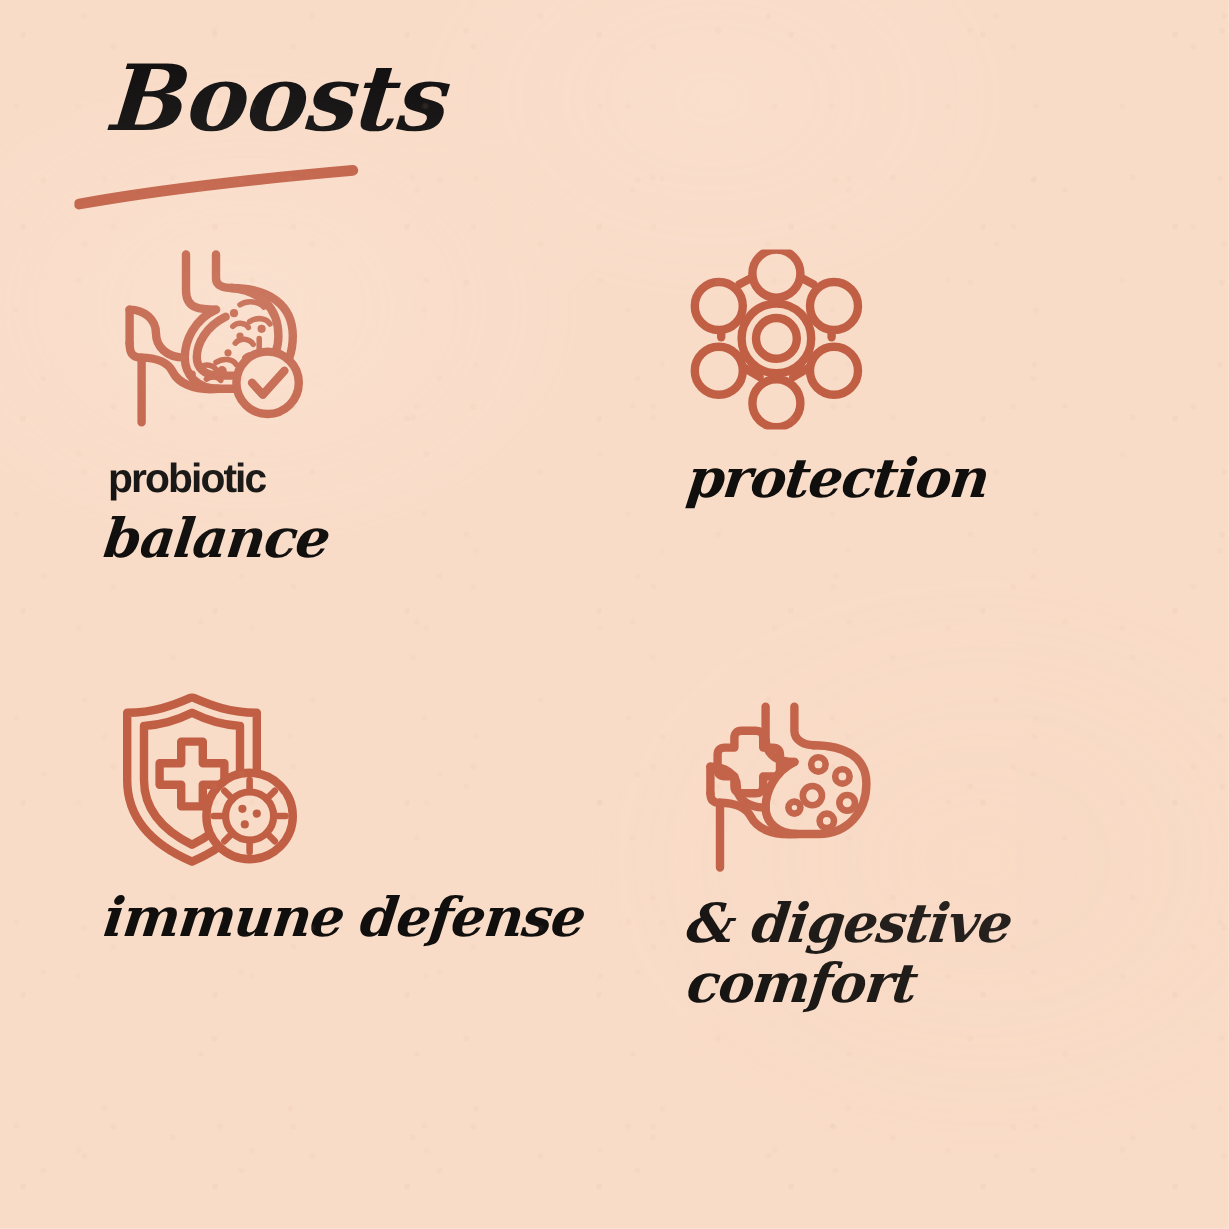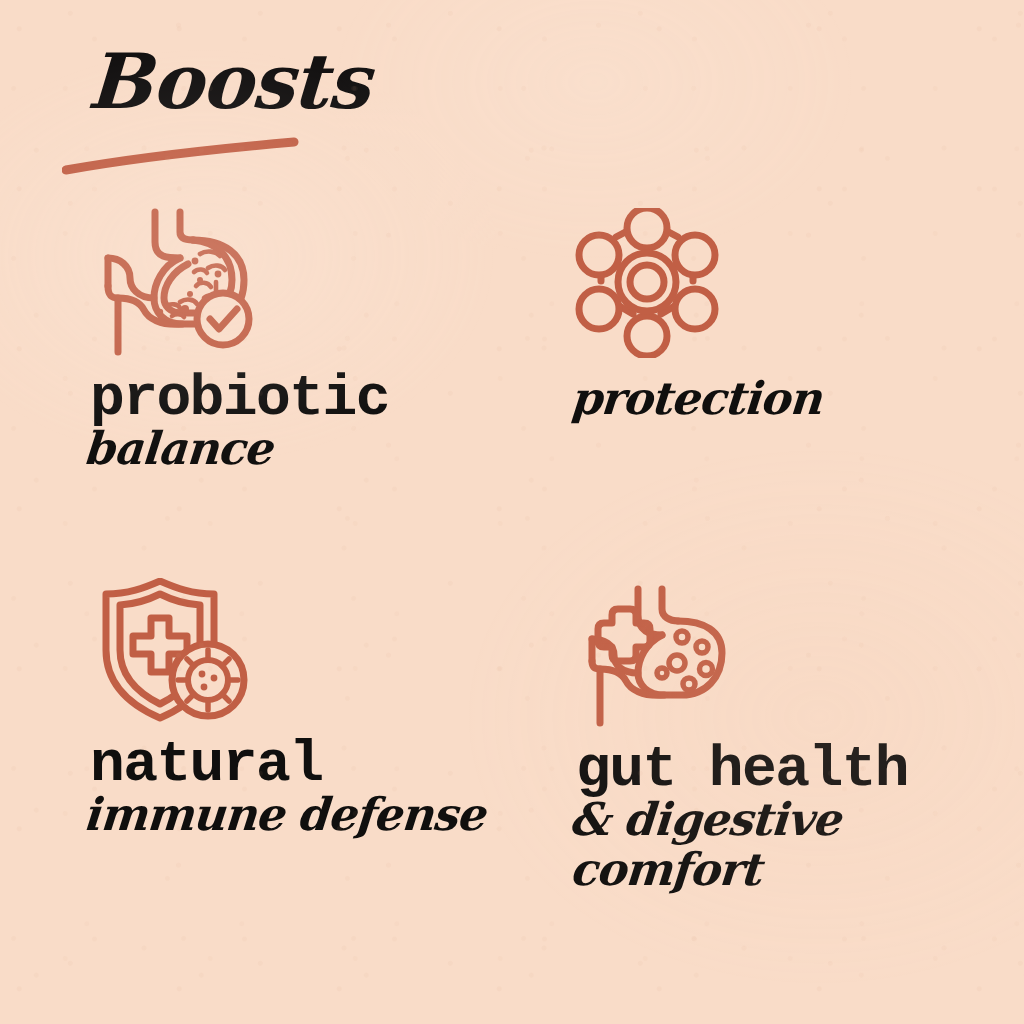--- a/index.html
+++ b/index.html
@@ -82,23 +82,23 @@
   }
   .benefit-icon {
     position: absolute;
     left: 0;
     top: 0;
   }
   .benefit-text {
     position: absolute;
   }
   .line-main {
-    font-family: Liberation Mono, monospace;
+    font-family: Liberation Sans, sans-serif;
     font-weight: 700;
-    font-size: 58px;
+    font-size: 34px;
     line-height: 50px;
     color: #100f0e;
     letter-spacing: -1.6px;
     white-space: nowrap;
   }
   .line-script {
     font-family: "DejaVu Serif", serif;
     font-style: italic;
     font-weight: 700;
     font-size: 45px;
@@ -252,21 +252,20 @@
       </g>
       <circle cx="112" cy="102" r="20" fill="none" stroke="#C15F45" stroke-width="6"></circle>
       <g fill="#C15F45">
         <circle cx="106" cy="96" r="3.4"></circle>
         <circle cx="118" cy="100" r="3.4"></circle>
         <circle cx="108" cy="109" r="3.4"></circle>
       </g>
     </svg>
 
     <div class="benefit-text">
-      <div class="line-main">natural</div>
       <div class="line-script">immune defense</div>
     </div>
   </div>
 
   <div class="benefit" id="benefit-gut">
 
     <svg class="benefit-icon" width="160" height="146" viewBox="0 0 160 146">
       <g fill="none" stroke="#C15F45" stroke-width="7" stroke-linecap="round" stroke-linejoin="round">
 
         <path d="M62 4 L62 30 C62 46, 74 50, 86 50"></path>
@@ -291,20 +290,19 @@
         <circle cx="106" cy="52" r="6"></circle>
         <circle cx="126" cy="62" r="6"></circle>
         <circle cx="101" cy="78" r="8"></circle>
         <circle cx="130" cy="84" r="6.5"></circle>
         <circle cx="86" cy="88" r="5"></circle>
         <circle cx="113" cy="99" r="6"></circle>
       </g>
     </svg>
 
     <div class="benefit-text">
-      <div class="line-main">gut health</div>
       <div class="line-script">&amp; digestive</div>
       <div class="line-script">comfort</div>
     </div>
   </div>
 
   <div id="texture-overlay"></div>
 </div>
 
 </body></html>

